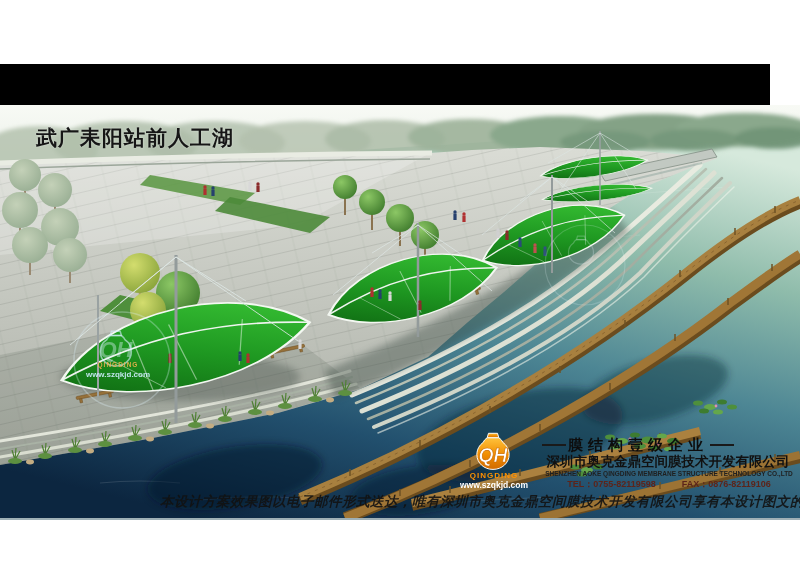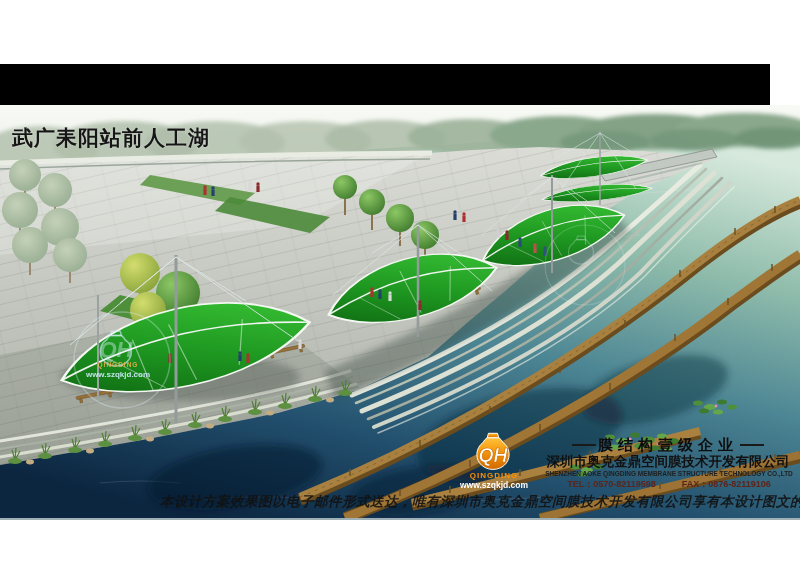--- a/index.html
+++ b/index.html
@@ -1,36 +1,36 @@
 <!DOCTYPE html>
 <html><head>
 <meta charset="utf-8">
 <style>
   html,body{margin:0;padding:0;background:#fff;}
   .page{position:relative;width:800px;height:580px;background:#ffffff;overflow:hidden;
         font-family:"Liberation Sans","DejaVu Sans",sans-serif;}
   .top-bar{position:absolute;left:0;top:64px;width:770px;height:41px;background:#000;}
   .render{position:absolute;left:0;top:105px;width:800px;height:413px;border-bottom:2px solid #9fb0b6;}
   .render svg{display:block;}
-  .title{position:absolute;left:12px;top:124px;font-family:"Liberation Serif","DejaVu Serif",serif;
+  .title{position:absolute;left:36px;top:124px;font-family:"Liberation Serif","DejaVu Serif",serif;
          font-size:21px;font-weight:600;letter-spacing:1px;color:#161616;
          text-shadow:0 0 2px rgba(255,255,255,.5);white-space:nowrap;}
   
   .wm-brand{position:absolute;left:86px;top:361px;width:64px;text-align:center;font-size:6.5px;
             font-weight:bold;letter-spacing:1px;color:rgba(250,180,80,.85);white-space:nowrap;}
   .wm-url{position:absolute;left:80px;top:370px;width:76px;text-align:center;font-size:8px;
           font-weight:bold;color:rgba(208,238,255,.9);white-space:nowrap;}
   
   .brand-block{position:absolute;left:452px;top:430px;width:348px;height:62px;}
   .brand-logo{position:absolute;left:14px;top:2px;width:54px;height:40px;}
   .brand-name{position:absolute;left:0;top:41px;width:84px;text-align:center;font-size:8px;
               font-weight:bold;letter-spacing:1px;color:#ff9200;white-space:nowrap;}
   .brand-url{position:absolute;left:0;top:50px;width:84px;text-align:center;font-size:8.5px;
              font-weight:bold;color:#ffffff;white-space:nowrap;}
-  .grade{position:absolute;left:88px;top:6px;width:256px;text-align:center;font-size:15px;
+  .grade{position:absolute;left:88px;top:6px;width:256px;font-size:15px;
          font-weight:bold;letter-spacing:5px;color:#0d0d0d;white-space:nowrap;
          font-family:"Liberation Serif","DejaVu Serif",serif;}
   .dash{display:inline-block;width:24px;border-top:2px solid #1a1a1a;vertical-align:middle;margin:0 2px 3px 2px;}
   .company-cn{position:absolute;left:84px;top:23px;width:264px;text-align:center;font-size:13.5px;
               font-weight:bold;color:#111;white-space:nowrap;
               font-family:"Liberation Serif","DejaVu Serif",serif;}
   .company-en{position:absolute;left:88px;top:40px;width:258px;text-align:center;font-size:6.5px;
               color:#1f1f1f;white-space:nowrap;font-weight:bold;}
   .telfax{position:absolute;left:88px;top:48px;width:258px;text-align:center;font-size:9px;
           font-weight:bold;color:#5c241a;white-space:nowrap;}
@@ -395,19 +395,19 @@
     <svg class="brand-logo" viewBox="0 0 64 62">
       <use href="#bagLogo" fill="url(#goldG)" stroke="#ffffff" stroke-width="1.5"></use>
       <text x="32" y="46" text-anchor="middle" font-size="30" font-weight="bold" font-style="italic" font-family="Liberation Sans, DejaVu Sans, sans-serif" fill="#ffffff" stroke="#c96a00" stroke-width="1">QH</text>
     </svg>
     <div class="brand-name">QINGDING</div>
     <div class="brand-url">www.szqkjd.com</div>
     <div class="grade"><span class="dash"></span><span>膜结构壹级企业</span><span class="dash"></span></div>
     <div class="company-cn">深圳市奥克金鼎空间膜技术开发有限公司</div>
     <div class="company-en">SHENZHEN AOKE QINGDING MEMBRANE STRUCTURE TECHNOLOGY CO.,LTD</div>
     <div class="telfax">
-      <span>TEL：</span><span>0570-82119598</span><span class="gap"></span><span>FAX：</span><span>0876-82119106</span>
+      <span>TEL：</span><span>0755-82119598</span><span class="gap"></span><span>FAX：</span><span>0876-82119106</span>
     </div>
   </div>
 
   <div class="copyright">本设计方案效果图以电子邮件形式送达，唯有深圳市奥克金鼎空间膜技术开发有限公司享有本设计图文的知识产权及著作权</div>
 
 </div>
 
 </body></html>

